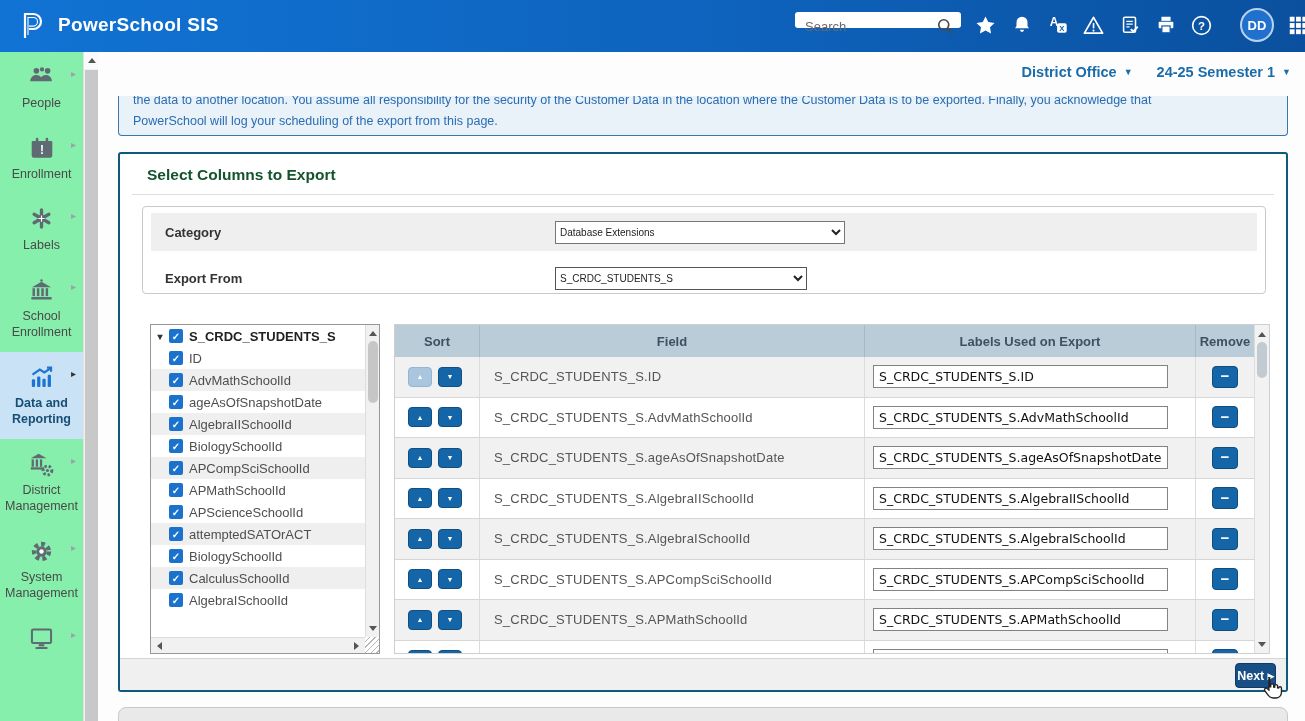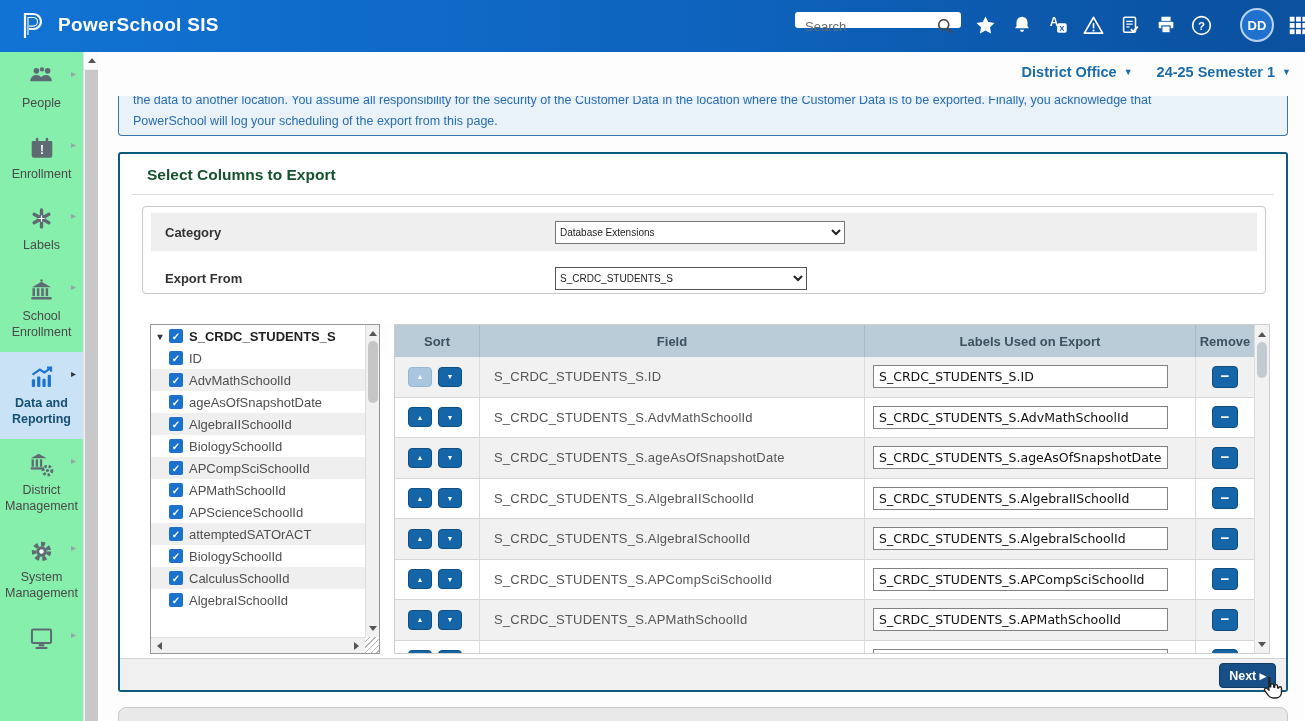--- a/index.html
+++ b/index.html
@@ -122,21 +122,21 @@
     color:#fff;font-size:15px;font-weight:bold;display:flex;align-items:center;justify-content:center;cursor:pointer;}
   .rbtn::after{content:"−";margin-top:-2px;}
   .table-vsb{width:15px;background:#f2f2f2;border-left:1px solid #ddd;box-sizing:border-box;position:relative;}
   .table-vsb .up{position:absolute;top:3px;left:0;width:14px;height:12px;display:flex;align-items:center;justify-content:center;}
   .table-vsb .down{position:absolute;bottom:3px;left:0;width:14px;height:12px;display:flex;align-items:center;justify-content:center;}
   .table-vsb .thumb{position:absolute;top:17px;left:2px;width:10px;height:36px;background:#c2cbd1;border-radius:5px;}
 
   
   .panel-footer{position:absolute;left:0;right:0;bottom:0;height:31px;background:#f0f0f0;border-top:1px solid #d5d5d5;}
   .next-btn{position:absolute;right:10px;top:4px;background:#174f86;border:1px solid #0f3a64;border-radius:4px;
-    color:#fff;font-size:12.5px;font-weight:bold;padding:4px 9px;cursor:pointer;}
+    color:#fff;font-size:12.5px;font-weight:bold;padding:4px 1px;cursor:pointer;}
 
   .bottom-box{position:absolute;left:20px;top:655px;width:1170px;height:22px;box-sizing:border-box;
     background:#e9e9e9;border:1px solid #c8c8c8;border-radius:8px 8px 0 0;}
 
   
   #cursor{position:absolute;left:1258px;top:674px;z-index:99;pointer-events:none;}
 </style>
 </head>
 <body>
 

